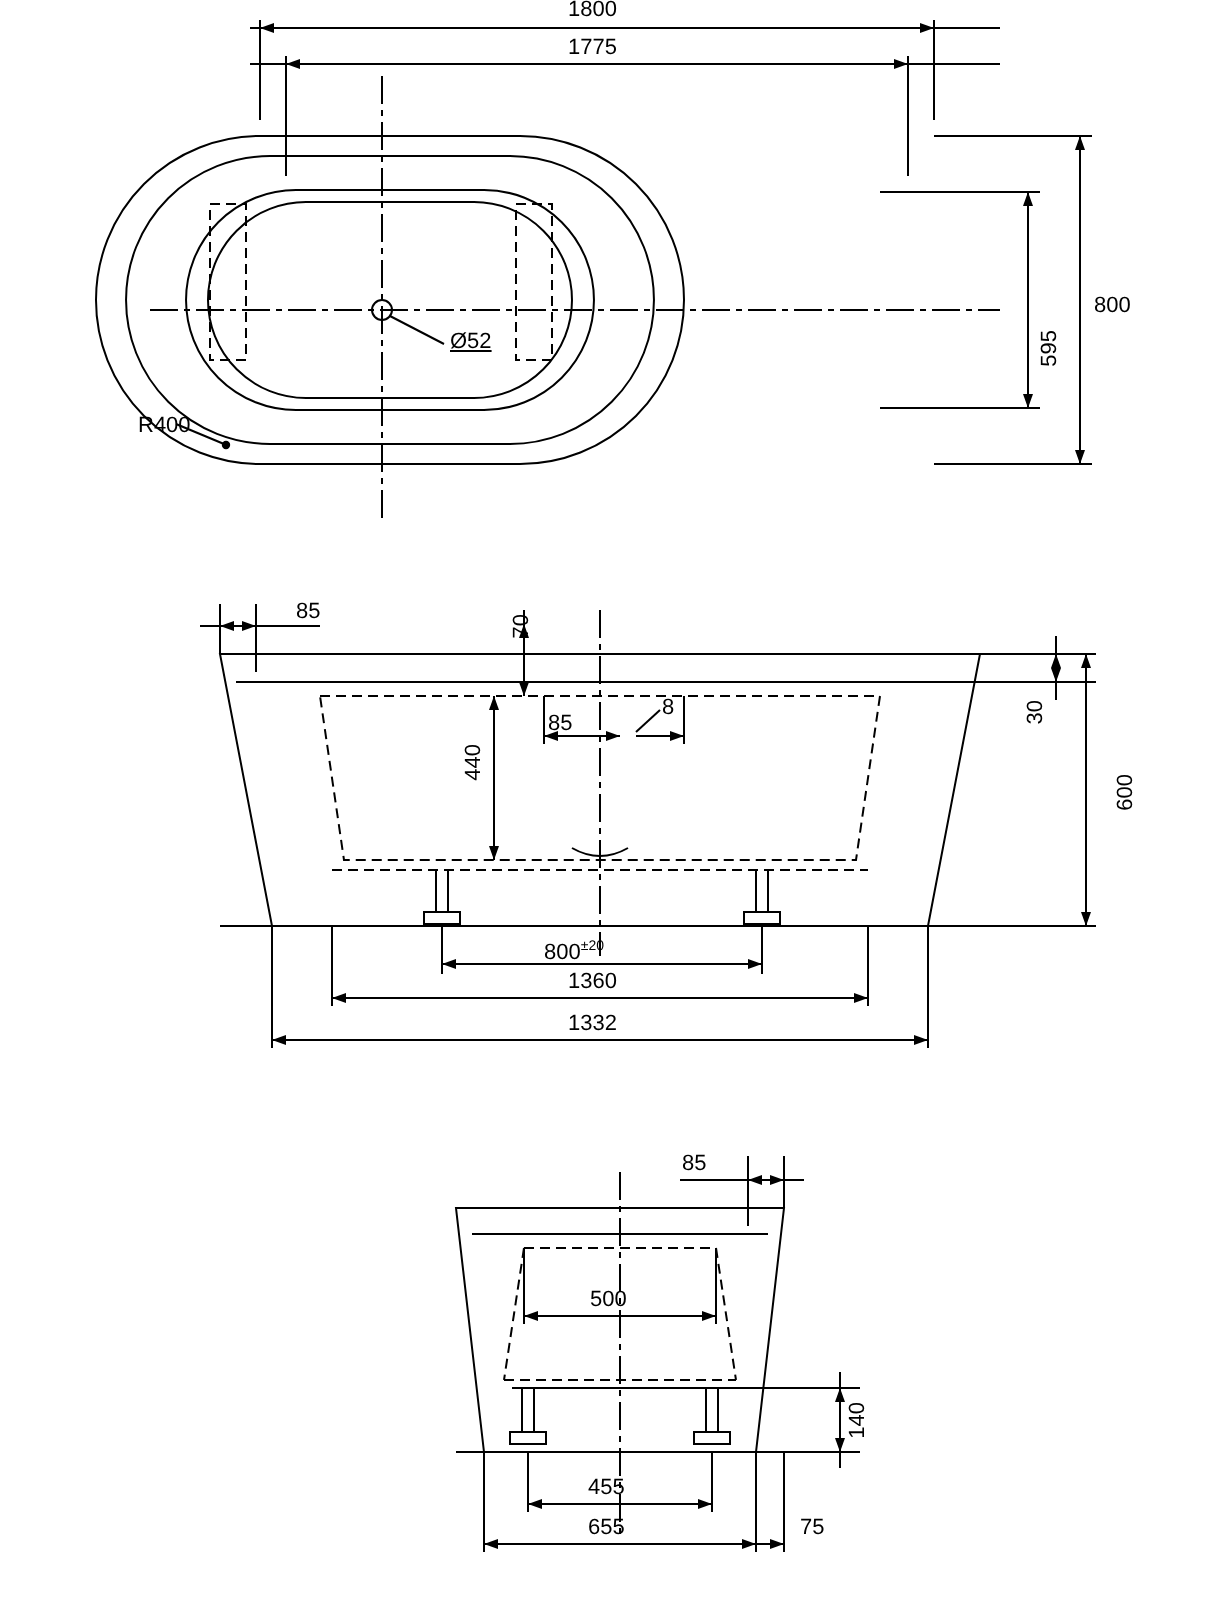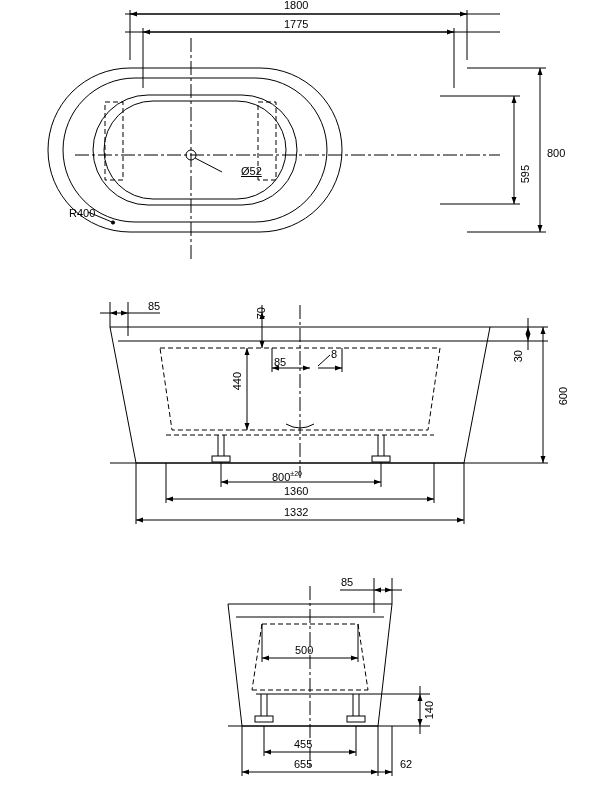--- a/index.html
+++ b/index.html
@@ -219,33 +219,33 @@
     </g>
 
   </g>
 </svg>
 
 <div class="lbl" style="left:284px;top:0px;">1800</div>
 <div class="lbl" style="left:284px;top:19px;">1775</div>
 <div class="lbl" style="left:547px;top:148px;">800</div>
 <div class="lbl" style="left:520px;top:165px;writing-mode:vertical-rl;transform:rotate(180deg);">595</div>
 <div class="lbl" style="left:69px;top:208px;">R400</div>
-<div class="lbl" style="left:241px;top:166px;text-decoration:underline;">Ø52</div>
+<div class="lbl" style="left:225px;top:166px;text-decoration:underline;">Ø52</div>
 
 <div class="lbl" style="left:148px;top:301px;">85</div>
 <div class="lbl" style="left:256px;top:307px;writing-mode:vertical-rl;transform:rotate(180deg);">70</div>
 <div class="lbl" style="left:274px;top:357px;">85</div>
 <div class="lbl" style="left:331px;top:349px;">8</div>
 <div class="lbl" style="left:232px;top:372px;writing-mode:vertical-rl;transform:rotate(180deg);">440</div>
 <div class="lbl" style="left:513px;top:350px;writing-mode:vertical-rl;transform:rotate(180deg);">30</div>
 <div class="lbl" style="left:558px;top:387px;writing-mode:vertical-rl;transform:rotate(180deg);">600</div>
 <div style="position:absolute;left:272px;top:468px;font-size:11px;white-space:nowrap;"><span>800</span><span class="lbl sup" style="position:static;font-size:7px;">±20</span></div>
 <div class="lbl" style="left:284px;top:486px;">1360</div>
 <div class="lbl" style="left:284px;top:507px;">1332</div>
 
 <div class="lbl" style="left:341px;top:577px;">85</div>
 <div class="lbl" style="left:295px;top:645px;">500</div>
 <div class="lbl" style="left:424px;top:701px;writing-mode:vertical-rl;transform:rotate(180deg);">140</div>
 <div class="lbl" style="left:294px;top:739px;">455</div>
 <div class="lbl" style="left:294px;top:759px;">655</div>
-<div class="lbl" style="left:400px;top:759px;">62</div>
+<div class="lbl" style="left:400px;top:759px;">75</div>
 
 </div>
 
 </body></html>

